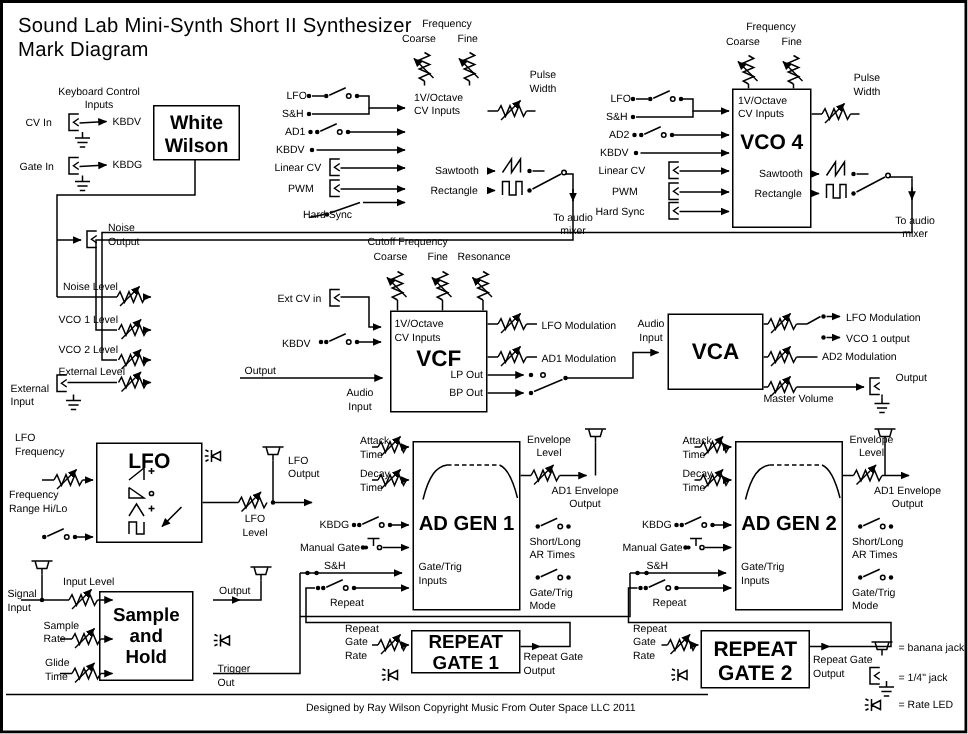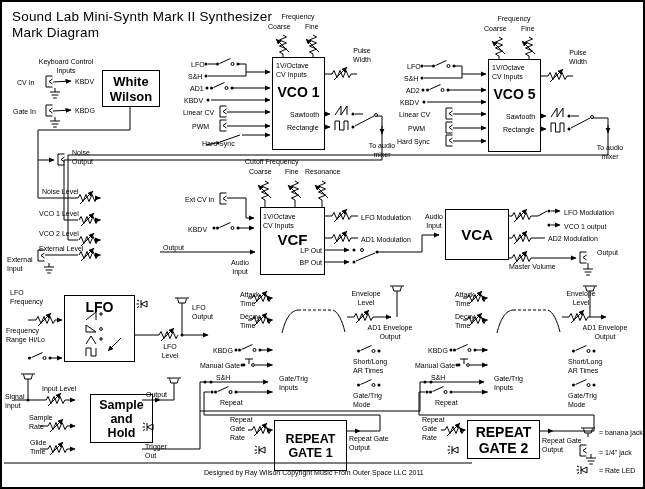--- a/index.html
+++ b/index.html
@@ -463,21 +463,21 @@
     <use href="#bjack" x="586" y="426"></use>
     <use href="#qjack" x="578" y="443"></use>
     <use href="#gnd" x="589" y="452"></use>
     <g transform="translate(578,464)">
           <use href="#led"></use>
         </g>
   </g>
   <line x1="2" y1="461" x2="470" y2="461"></line>
 </svg>
 
-<div class="ttl" style="left:10px;top:7px">Sound Lab Mini-Synth Mark II Synthesizer</div>
+<div class="ttl" style="left:10px;top:7px">Sound Lab Mini-Synth Short II Synthesizer</div>
 <div class="ttl" style="left:10px;top:23px">Mark Diagram</div>
 
 <div class="lb c" style="left:20px;top:55px;width:88px">Keyboard Control
 Inputs</div>
 <div class="lb" style="left:15px;top:76px">CV In</div>
 <div class="lb" style="left:73px;top:75px">KBDV</div>
 <div class="lb" style="left:11px;top:105px">Gate In</div>
 <div class="lb" style="left:73px;top:104px">KBDG</div>
 
 <div class="lb" style="left:70px;top:146px">Noise
@@ -621,38 +621,41 @@
 Output</div>
 
 <div class="lb" style="left:597px;top:426px">=  banana jack</div>
 <div class="lb" style="left:597px;top:446px">=  1/4" jack</div>
 <div class="lb" style="left:597px;top:464px">=  Rate LED</div>
 <div class="lb" style="left:202px;top:466px">Designed by Ray Wilson Copyright Music From Outer Space LLC 2011</div>
 
 <div class="blk blkc" style="left:100px;top:68px;width:58px;height:37px">
   <span class="btc" style="font-size:13px;width:44px">White Wilson</span>
 </div>
-<div class="blk" style="left:270px;top:55px;width:53px;height:93px">
-  <span class="bt" style="top:26px;font-size:14px">VCO 1</span>
-</div>
 <div class="blk" style="left:486px;top:57px;width:53px;height:93px">
-  <span class="bt" style="top:26px;font-size:14px">VCO 5</span>
+  <span class="bt" style="top:26px;font-size:14px">VCO 4</span>
 </div>
 <div class="blk blkc" style="left:443px;top:207px;width:64px;height:51px">
   <span class="btc" style="font-size:15px">VCA</span>
 </div>
 <div class="blk" style="left:258px;top:205px;width:65px;height:68px">
   <span class="bt" style="top:23px;font-size:15px">VCF</span>
 </div>
 <div class="blk" style="left:62px;top:293px;width:71px;height:67px">
   <span class="bt" style="top:3px;font-size:14px">LFO</span>
 </div>
-<div class="blk blkc" style="left:88px;top:392px;width:63px;height:49px">
+<div class="blk blkc" style="left:64px;top:392px;width:63px;height:60px">
   <span class="btc" style="font-size:12.5px;width:46px">Sample and Hold</span>
 </div>
-<div class="blk blkc" style="left:272px;top:418px;width:73px;height:51px">
+<div class="blk" style="left:273px;top:292px;width:72px;height:113px">
+  <span class="bt" style="top:46px;font-size:13.5px">AD GEN 1</span>
+</div>
+<div class="blk" style="left:488px;top:292px;width:72px;height:113px">
+  <span class="bt" style="top:46px;font-size:13.5px">AD GEN 2</span>
+</div>
+<div class="blk blkc" style="left:272px;top:418px;width:73px;height:29px">
   <span class="btc" style="font-size:12.5px;width:60px">REPEAT GATE 1</span>
 </div>
 <div class="blk blkc" style="left:465px;top:418px;width:73px;height:39px">
   <span class="btc" style="font-size:14px;width:60px">REPEAT GATE 2</span>
 </div>
 
 </div>
 
 </body></html>

